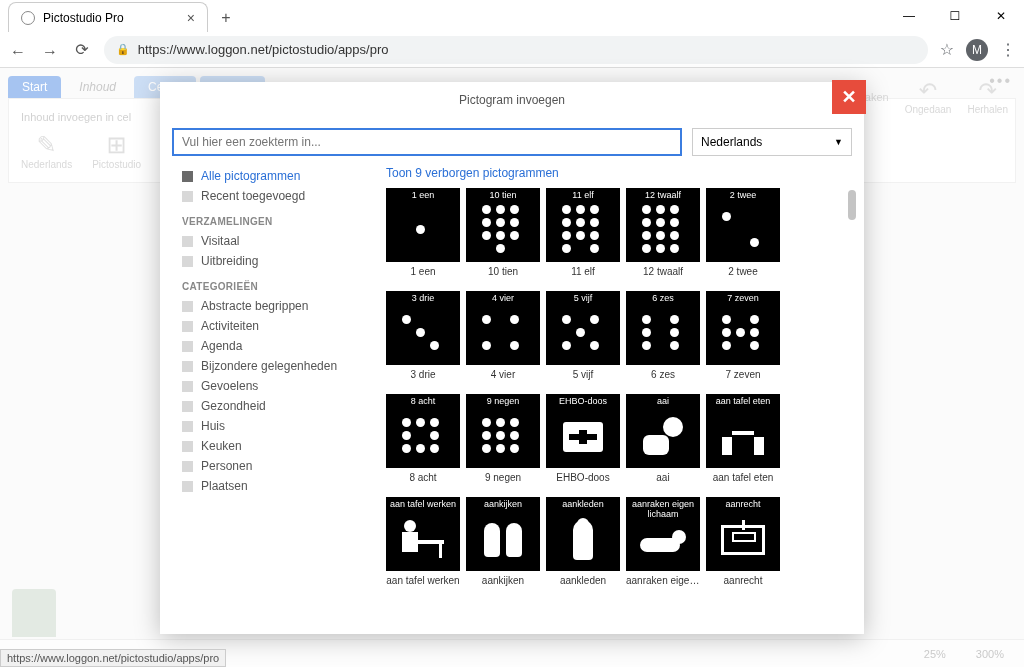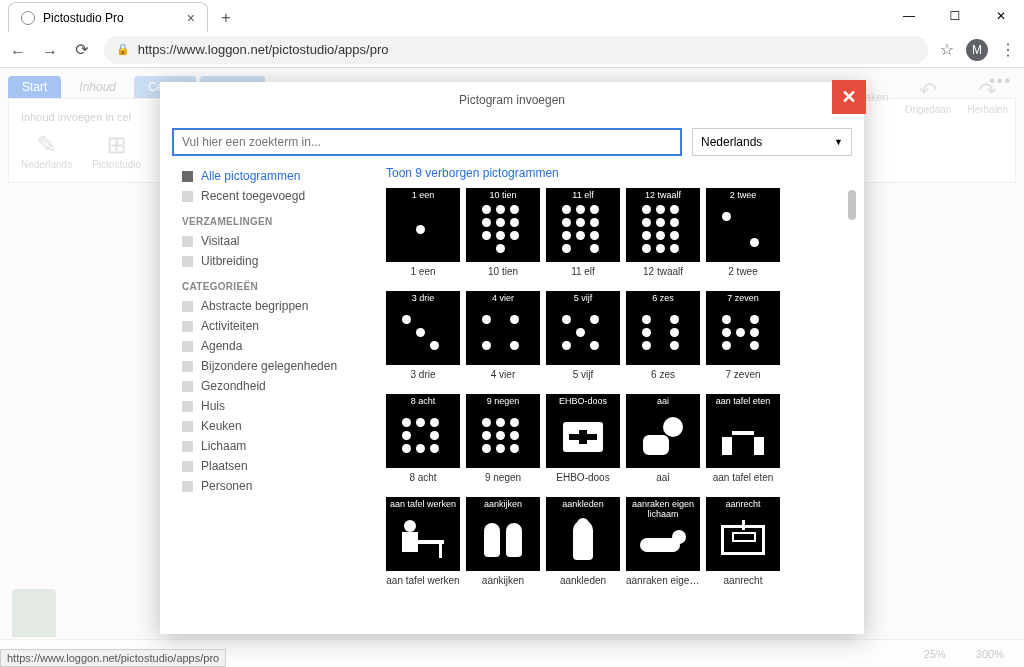--- a/index.html
+++ b/index.html
@@ -178,41 +178,41 @@
         <div class="item">
           <span class="sq"></span>
           <span>Agenda</span>
         </div>
         <div class="item">
           <span class="sq"></span>
           <span>Bijzondere gelegenheden</span>
         </div>
         <div class="item">
           <span class="sq"></span>
+          <span>Gevoelens</span>
+        </div>
+        <div class="item">
+          <span class="sq"></span>
           <span>Gezondheid</span>
         </div>
         <div class="item">
           <span class="sq"></span>
           <span>Huis</span>
         </div>
         <div class="item">
           <span class="sq"></span>
           <span>Keuken</span>
         </div>
         <div class="item">
           <span class="sq"></span>
-          <span>Lichaam</span>
+          <span>Personen</span>
         </div>
         <div class="item">
           <span class="sq"></span>
           <span>Plaatsen</span>
-        </div>
-        <div class="item">
-          <span class="sq"></span>
-          <span>Personen</span>
         </div>
       </div>
     <div class="grid-wrap">
       <div class="hidden-link">Toon 9 verborgen pictogrammen</div>
       <div class="grid" id="grid">
           <div class="picto">
             <div class="thumb">
               <div class="tl">1 een</div>
               <div class="art">
                 <div style="position:relative;width:42px;height:39px">

